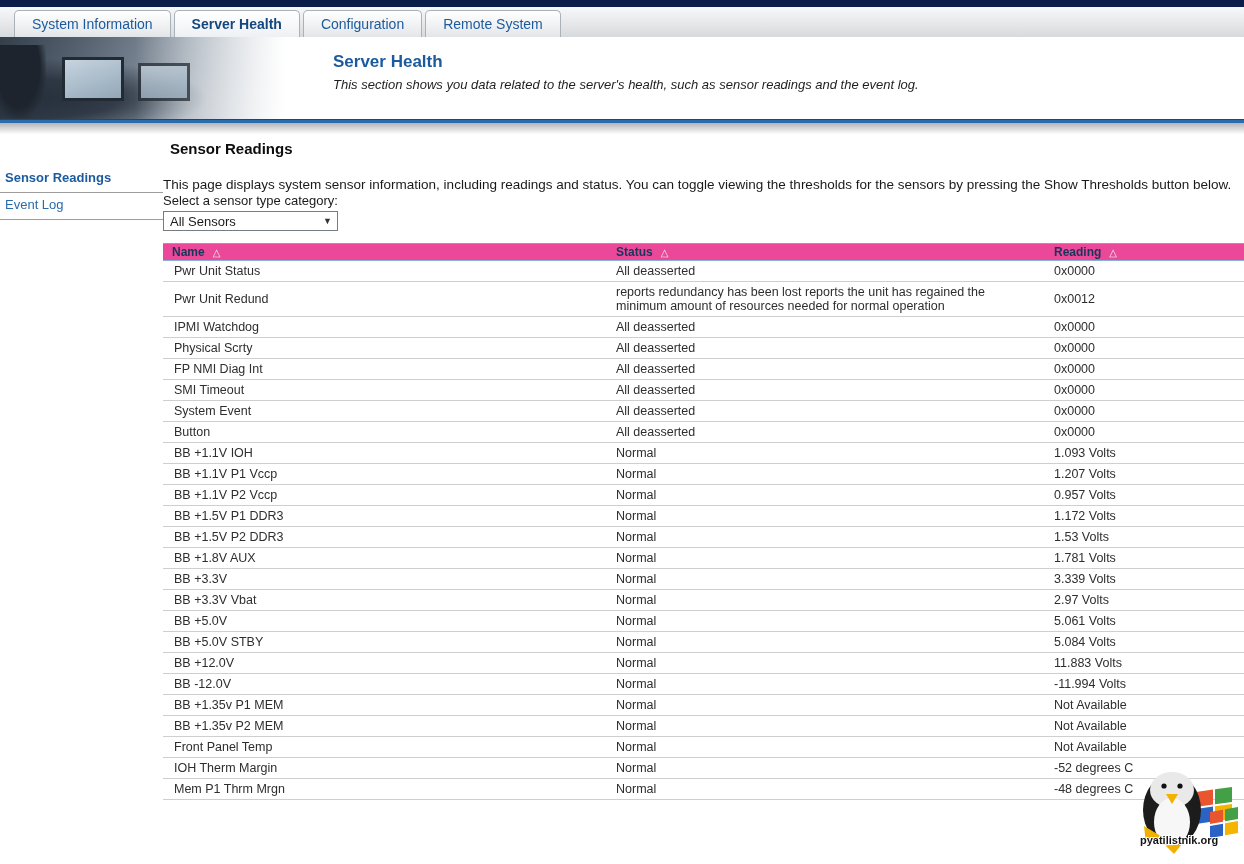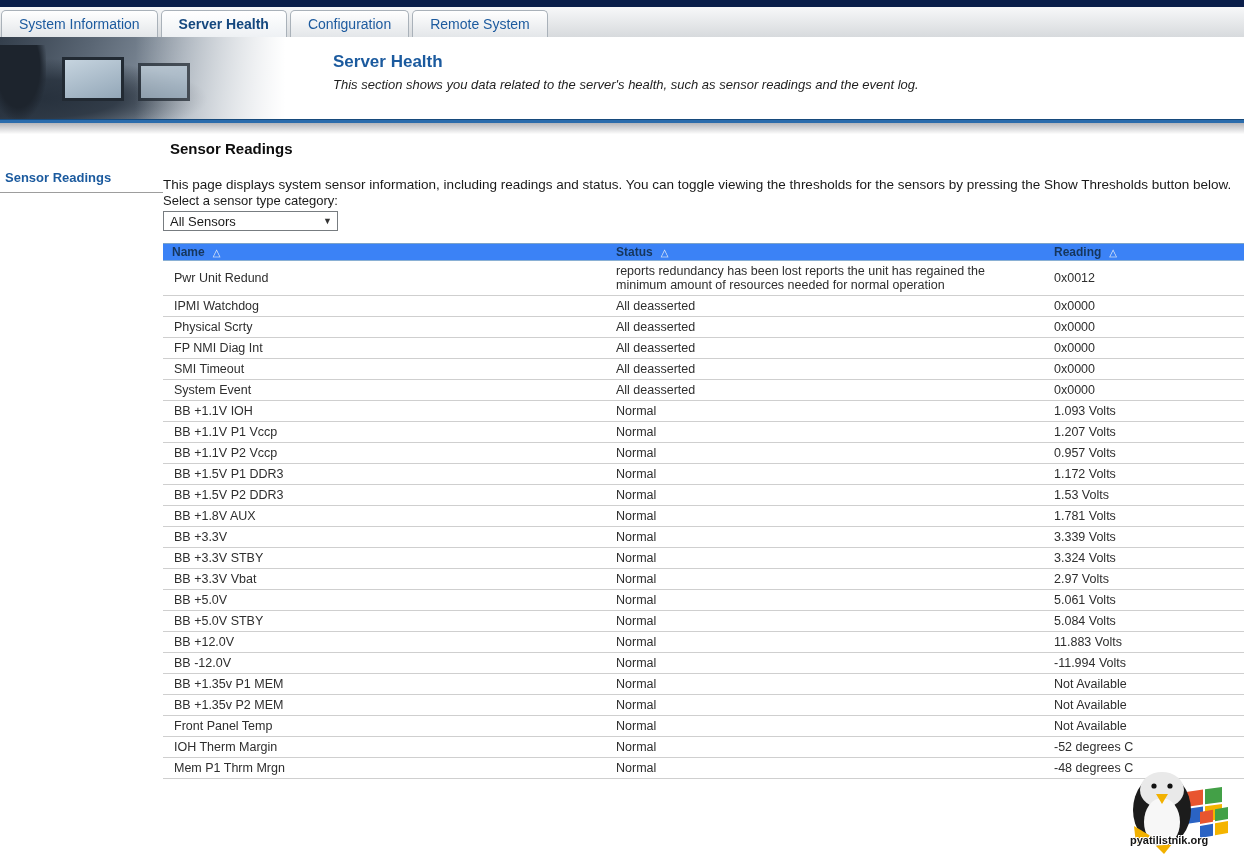--- a/index.html
+++ b/index.html
@@ -6,21 +6,21 @@
   html,body { margin:0; padding:0; }
   body {
     width:1244px; height:864px; overflow:hidden; position:relative;
     font-family:"Liberation Sans", sans-serif; background:#fff;
   }
 
   
   .topbar { height:7px; background:#0a1e4a; }
   .tabbar {
     height:30px; background:linear-gradient(#f7f8f9, #d7dadd);
-    display:flex; align-items:flex-end; padding-left:1px;
+    display:flex; align-items:flex-end; padding-left:14px;
   }
   .tab {
     position:relative; margin-right:3px; padding:0 17px; height:27px;
     line-height:26px; font-size:14px; color:#1c5a9e; cursor:pointer;
     background:linear-gradient(#ffffff, #e3e6e9);
     border:1px solid #a9b1b9; border-bottom:none;
     border-radius:5px 5px 0 0; white-space:nowrap;
   }
   .tab.active { font-weight:bold; color:#14477e; background:linear-gradient(#ffffff,#eef1f4); }
 
@@ -64,36 +64,36 @@
   .selectbox {
     margin-top:3px; width:175px; height:20px; border:1px solid #777c80;
     background:#fff; display:flex; align-items:center; justify-content:space-between;
     padding:0 5px 0 6px; font-size:13px; color:#1a1a1a; cursor:pointer;
   }
   .selectbox .arrow { font-size:9px; color:#333; }
 
   
   table.sensors { width:100%; border-collapse:collapse; margin-top:12px; table-layout:fixed; }
   .sensors thead th {
-    background:#3b82f6; border-top:1px solid #7ca3c9; border-bottom:1px solid #8ab0d4;
+    background:#ec4899; border-top:1px solid #7ca3c9; border-bottom:1px solid #8ab0d4;
     height:16px; font-size:12px; font-weight:bold; color:#16365c;
     text-align:left; padding:1px 0 1px 9px; cursor:pointer;
   }
   .sensors th .sort { color:#e9eff6; font-size:10px; font-weight:normal; margin-left:8px; }
   .sensors th.c-name { width:444px; }
   .sensors th.c-status { width:438px; }
   .sensors td {
     font-size:12.5px; color:#2e2e2e; border-bottom:1px solid #cfcfcf;
     padding:3px 8px 3px 9px; height:20px; line-height:14px; vertical-align:middle;
     overflow:hidden; white-space:normal;
   }
   .sensors td.col-name { padding-left:11px; }
 
   
-  .watermark { position:absolute; right:16px; bottom:6px; width:102px; height:94px; }
+  .watermark { position:absolute; right:6px; bottom:6px; width:102px; height:94px; }
   .watermark .wm-text {
     position:absolute; left:4px; bottom:12px; font-size:11px; font-weight:bold; color:#161616;
     text-shadow:-1px 0 #fff, 1px 0 #fff, 0 -1px #fff, 0 1px #fff, 1px 1px #fff, -1px -1px #fff;
     letter-spacing:0px;
   }
 </style>
 </head>
 <body>
 
 <div class="topbar"></div>
@@ -123,20 +123,21 @@
     <div class="banner-title">Server Health</div>
     <div class="banner-sub">This section shows you data related to the server's health, such as sensor readings and the event log.</div>
   </div>
 </div>
 <div class="blue-rule"></div>
 <div class="gray-fade"></div>
 
 <div class="content">
   <div class="sidebar">
     <div class="side-item active"><span>Sensor Readings</span></div>
+    <div class="side-item"><span>Event Log</span></div>
   </div>
 
   <div class="main">
     <h1>Sensor Readings</h1>
     <div class="desc">This page displays system sensor information, including readings and status. You can toggle viewing the thresholds for the sensors by pressing the Show Thresholds button below.</div>
 
     <div class="cat-label">Select a sensor type category:</div>
     <div class="selectbox">
       <span>All Sensors</span>
       <span class="arrow">▼</span>
@@ -145,20 +146,25 @@
     <table class="sensors">
       <thead>
         <tr>
           <th class="c-name"><span>Name</span><span class="sort">△</span></th>
           <th class="c-status"><span>Status</span><span class="sort">△</span></th>
           <th class="c-reading"><span>Reading</span><span class="sort">△</span></th>
         </tr>
       </thead>
       <tbody id="sensor-rows">
           <tr>
+            <td class="col-name">Pwr Unit Status</td>
+            <td class="col-status">All deasserted</td>
+            <td class="col-reading">0x0000</td>
+          </tr>
+          <tr>
             <td class="col-name">Pwr Unit Redund</td>
             <td class="col-status">reports redundancy has been lost reports the unit has regained the minimum amount of resources needed for normal operation</td>
             <td class="col-reading">0x0012</td>
           </tr>
           <tr>
             <td class="col-name">IPMI Watchdog</td>
             <td class="col-status">All deasserted</td>
             <td class="col-reading">0x0000</td>
           </tr>
           <tr>
@@ -175,20 +181,25 @@
             <td class="col-name">SMI Timeout</td>
             <td class="col-status">All deasserted</td>
             <td class="col-reading">0x0000</td>
           </tr>
           <tr>
             <td class="col-name">System Event</td>
             <td class="col-status">All deasserted</td>
             <td class="col-reading">0x0000</td>
           </tr>
           <tr>
+            <td class="col-name">Button</td>
+            <td class="col-status">All deasserted</td>
+            <td class="col-reading">0x0000</td>
+          </tr>
+          <tr>
             <td class="col-name">BB +1.1V IOH</td>
             <td class="col-status">Normal</td>
             <td class="col-reading">1.093 Volts</td>
           </tr>
           <tr>
             <td class="col-name">BB +1.1V P1 Vccp</td>
             <td class="col-status">Normal</td>
             <td class="col-reading">1.207 Volts</td>
           </tr>
           <tr>
@@ -208,25 +219,20 @@
           </tr>
           <tr>
             <td class="col-name">BB +1.8V AUX</td>
             <td class="col-status">Normal</td>
             <td class="col-reading">1.781 Volts</td>
           </tr>
           <tr>
             <td class="col-name">BB +3.3V</td>
             <td class="col-status">Normal</td>
             <td class="col-reading">3.339 Volts</td>
-          </tr>
-          <tr>
-            <td class="col-name">BB +3.3V STBY</td>
-            <td class="col-status">Normal</td>
-            <td class="col-reading">3.324 Volts</td>
           </tr>
           <tr>
             <td class="col-name">BB +3.3V Vbat</td>
             <td class="col-status">Normal</td>
             <td class="col-reading">2.97 Volts</td>
           </tr>
           <tr>
             <td class="col-name">BB +5.0V</td>
             <td class="col-status">Normal</td>
             <td class="col-reading">5.061 Volts</td>

